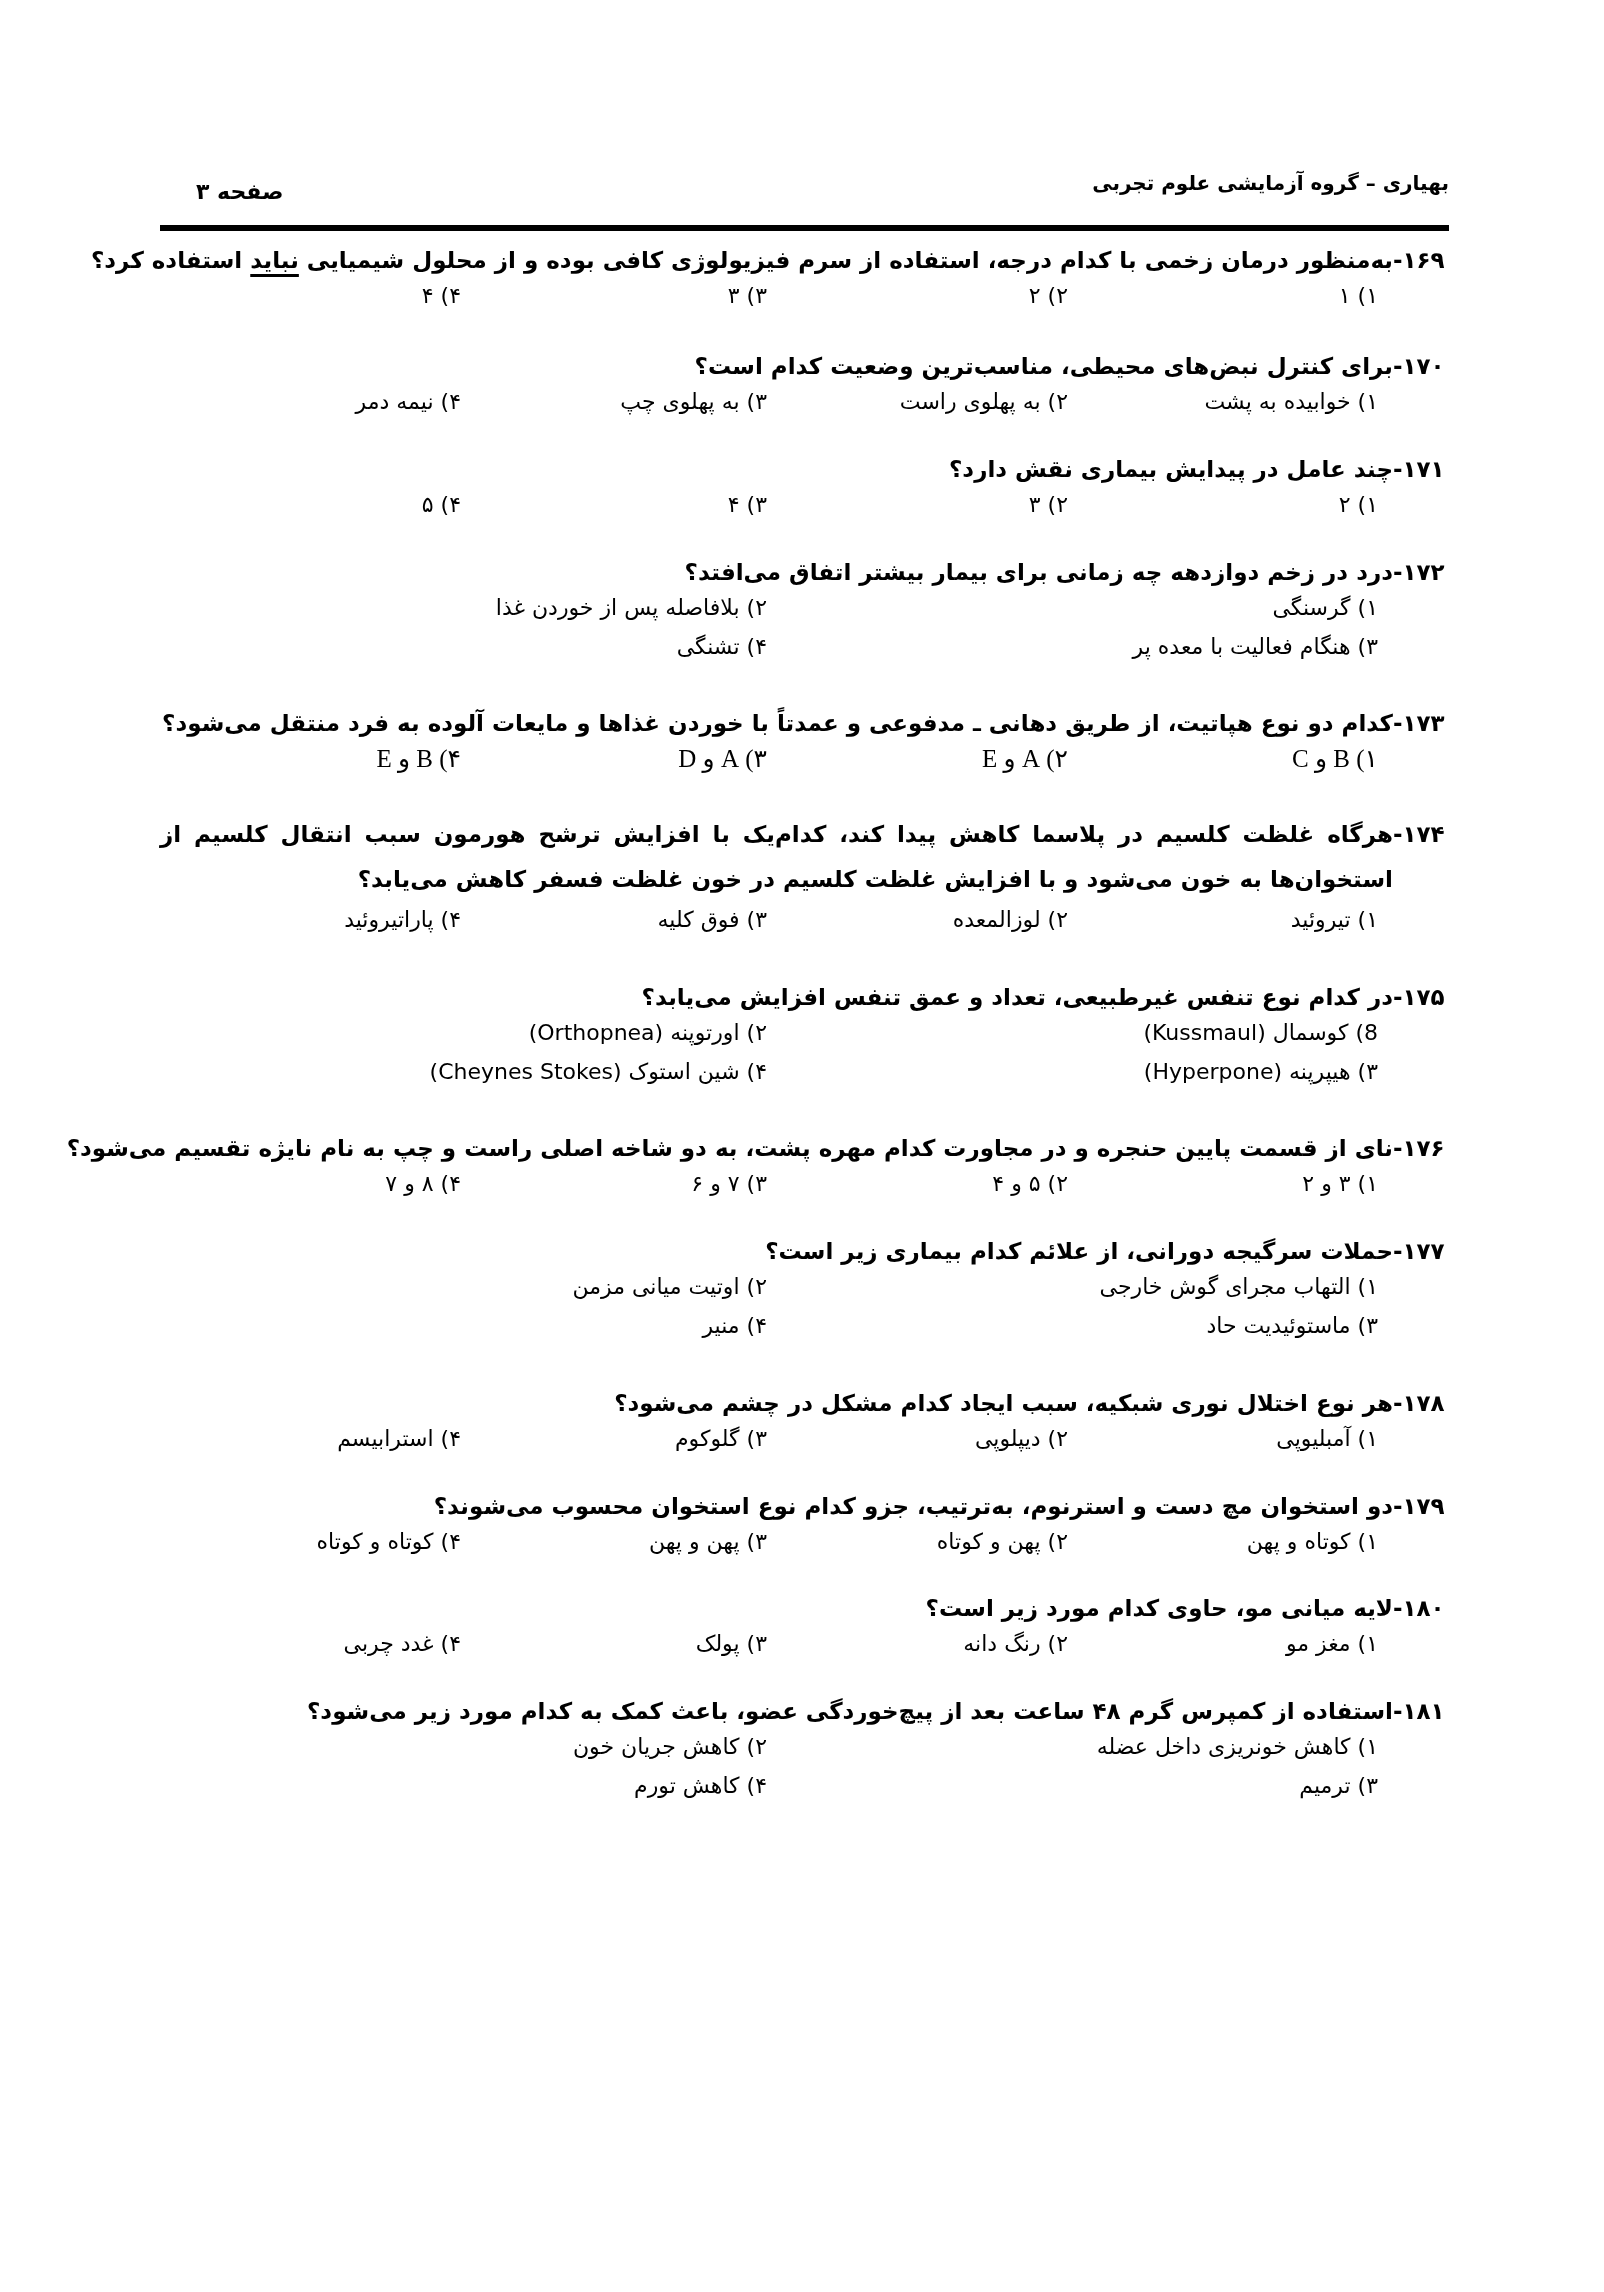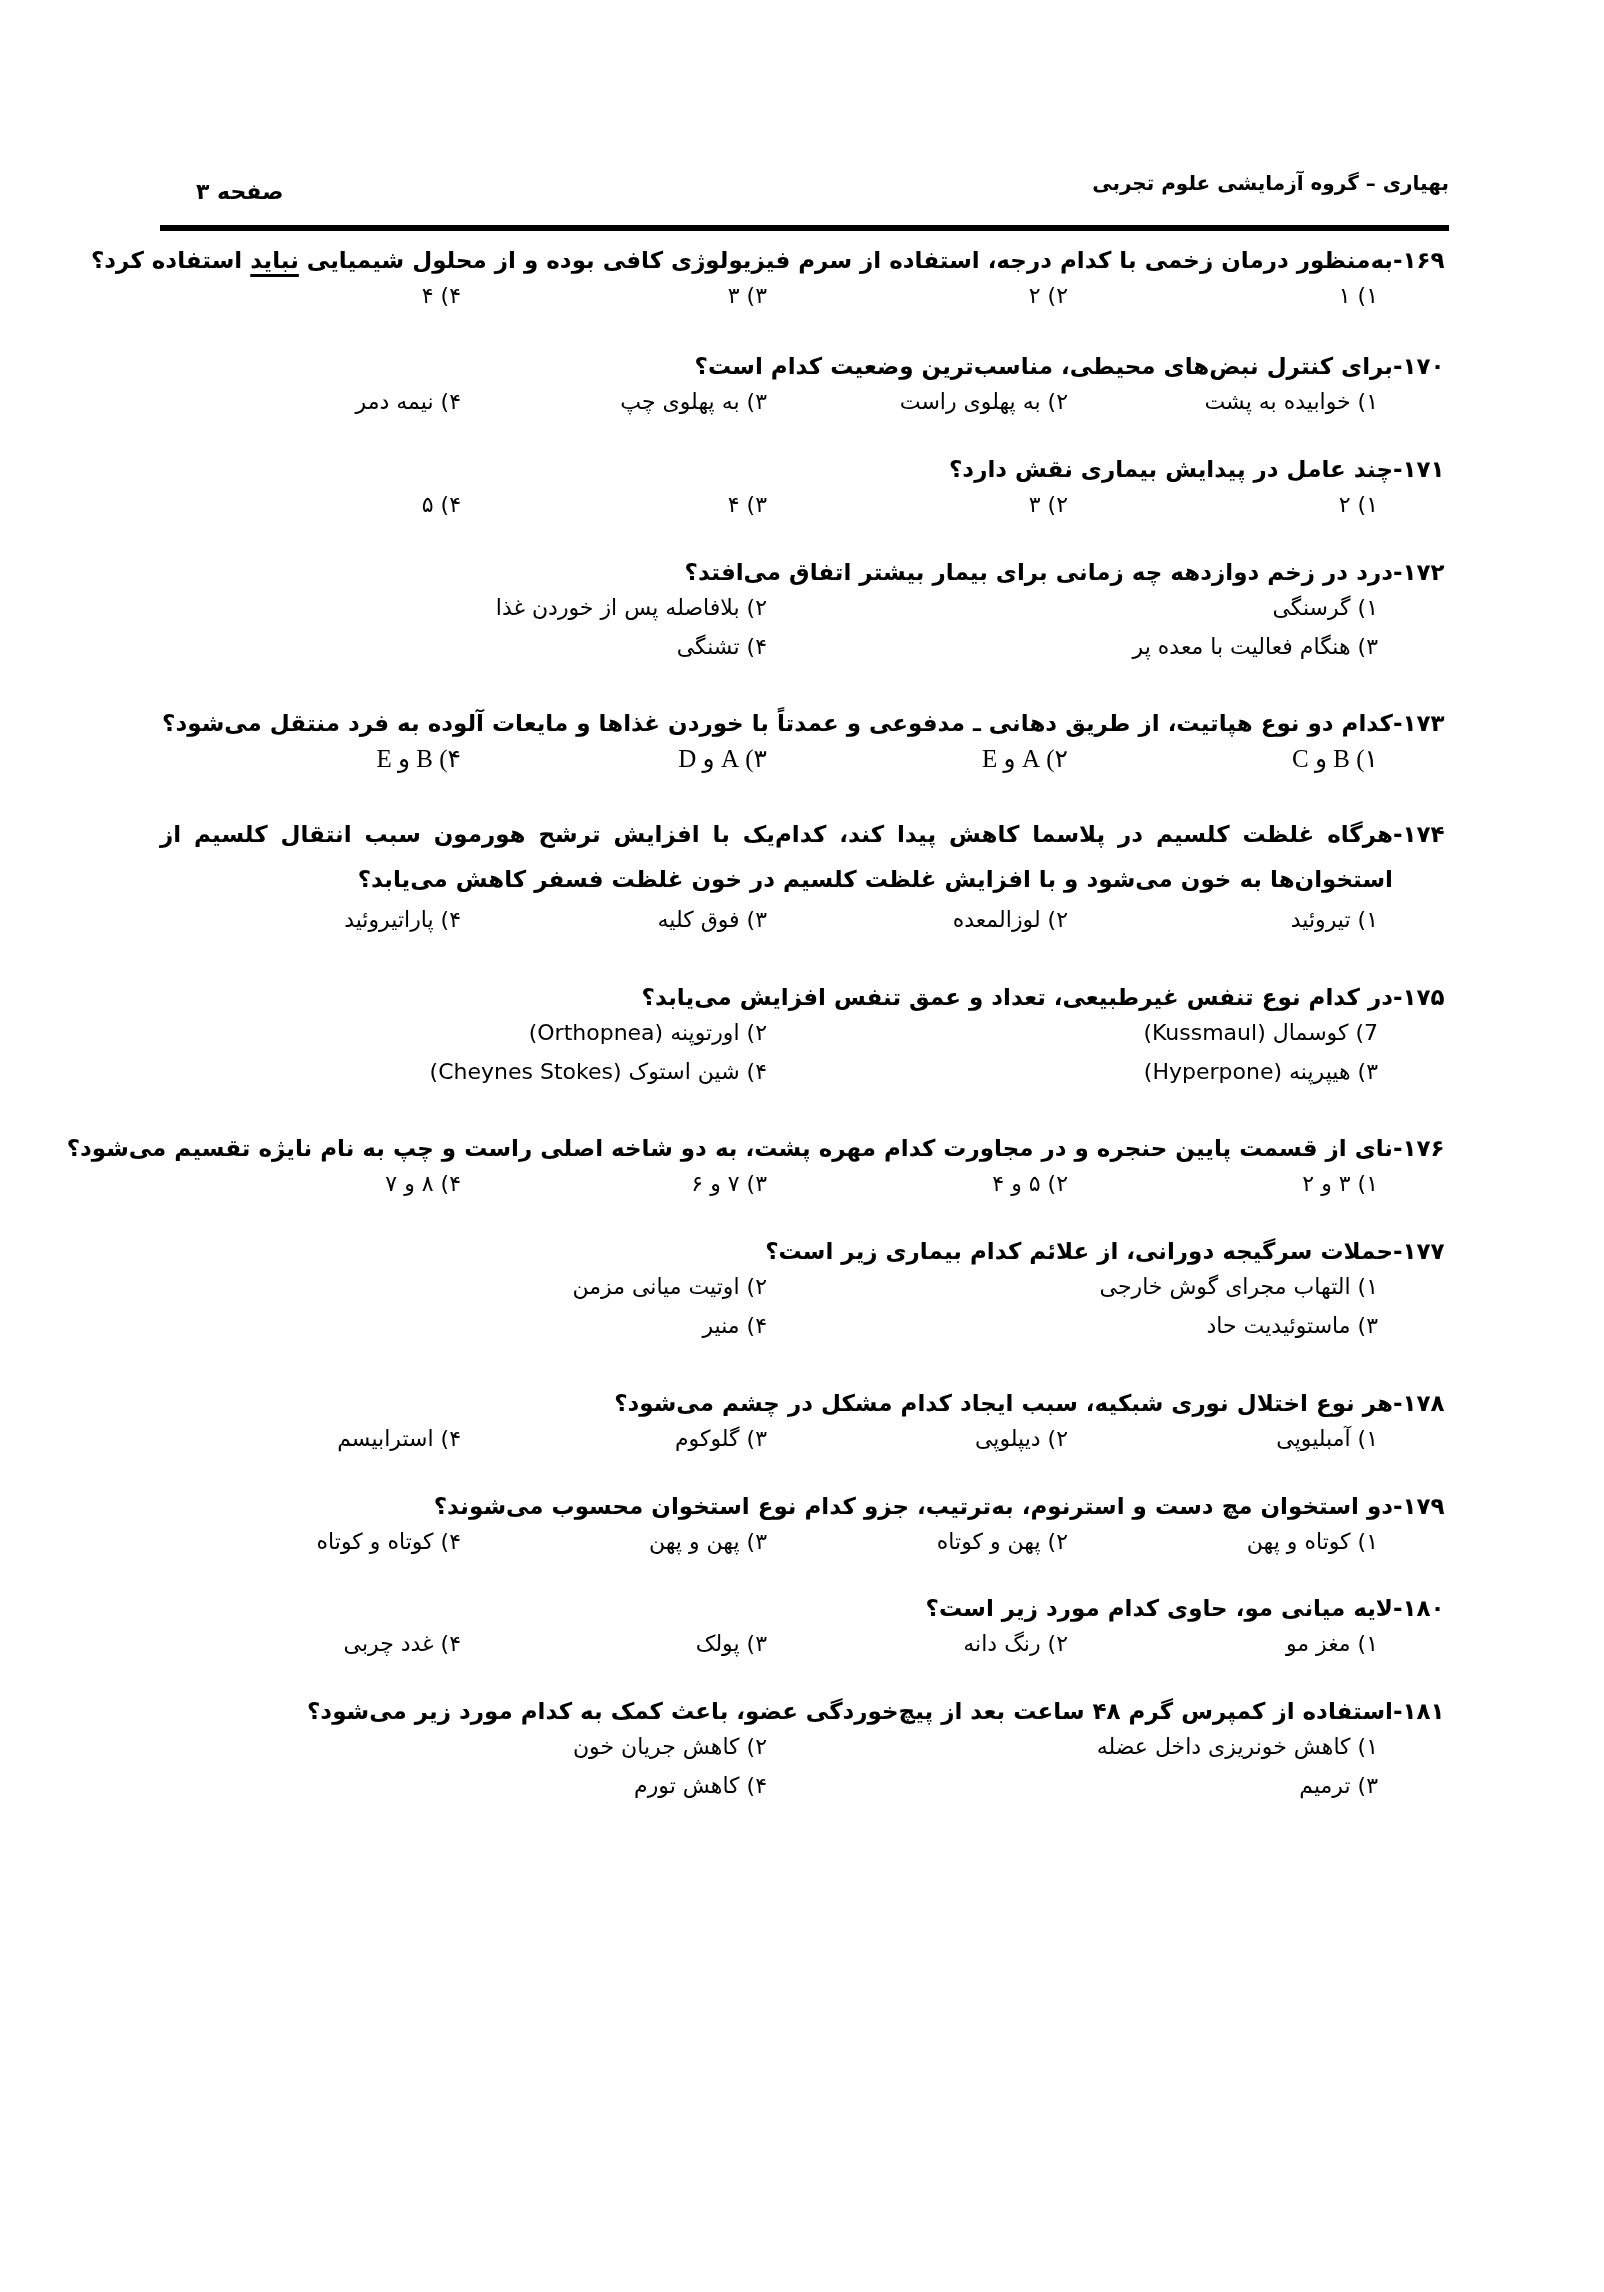--- a/index.html
+++ b/index.html
@@ -115,21 +115,21 @@
       <span class="opt o4c4">۴) پاراتیروئید</span>
     </div>
   </div>
 
   <div class="q" style="top:980px">
     <div class="qline">
       <span class="qnum">۱۷۵-</span>
       <span class="qtext">در کدام نوع تنفس غیرطبیعی، تعداد و عمق تنفس افزایش می‌یابد؟</span>
     </div>
     <div class="opts">
-      <span class="opt o2c1">7) کوسمال (Kussmaul)</span>
+      <span class="opt o2c1">8) کوسمال (Kussmaul)</span>
       <span class="opt o2c2">۲) اورتوپنه (Orthopnea)</span>
     </div>
     <div class="opts">
       <span class="opt o2c1">۳) هیپرپنه (Hyperpone)</span>
       <span class="opt o2c2">۴) شین استوک (Cheynes Stokes)</span>
     </div>
   </div>
 
   <div class="q" style="top:1131px">
     <div class="qline">

